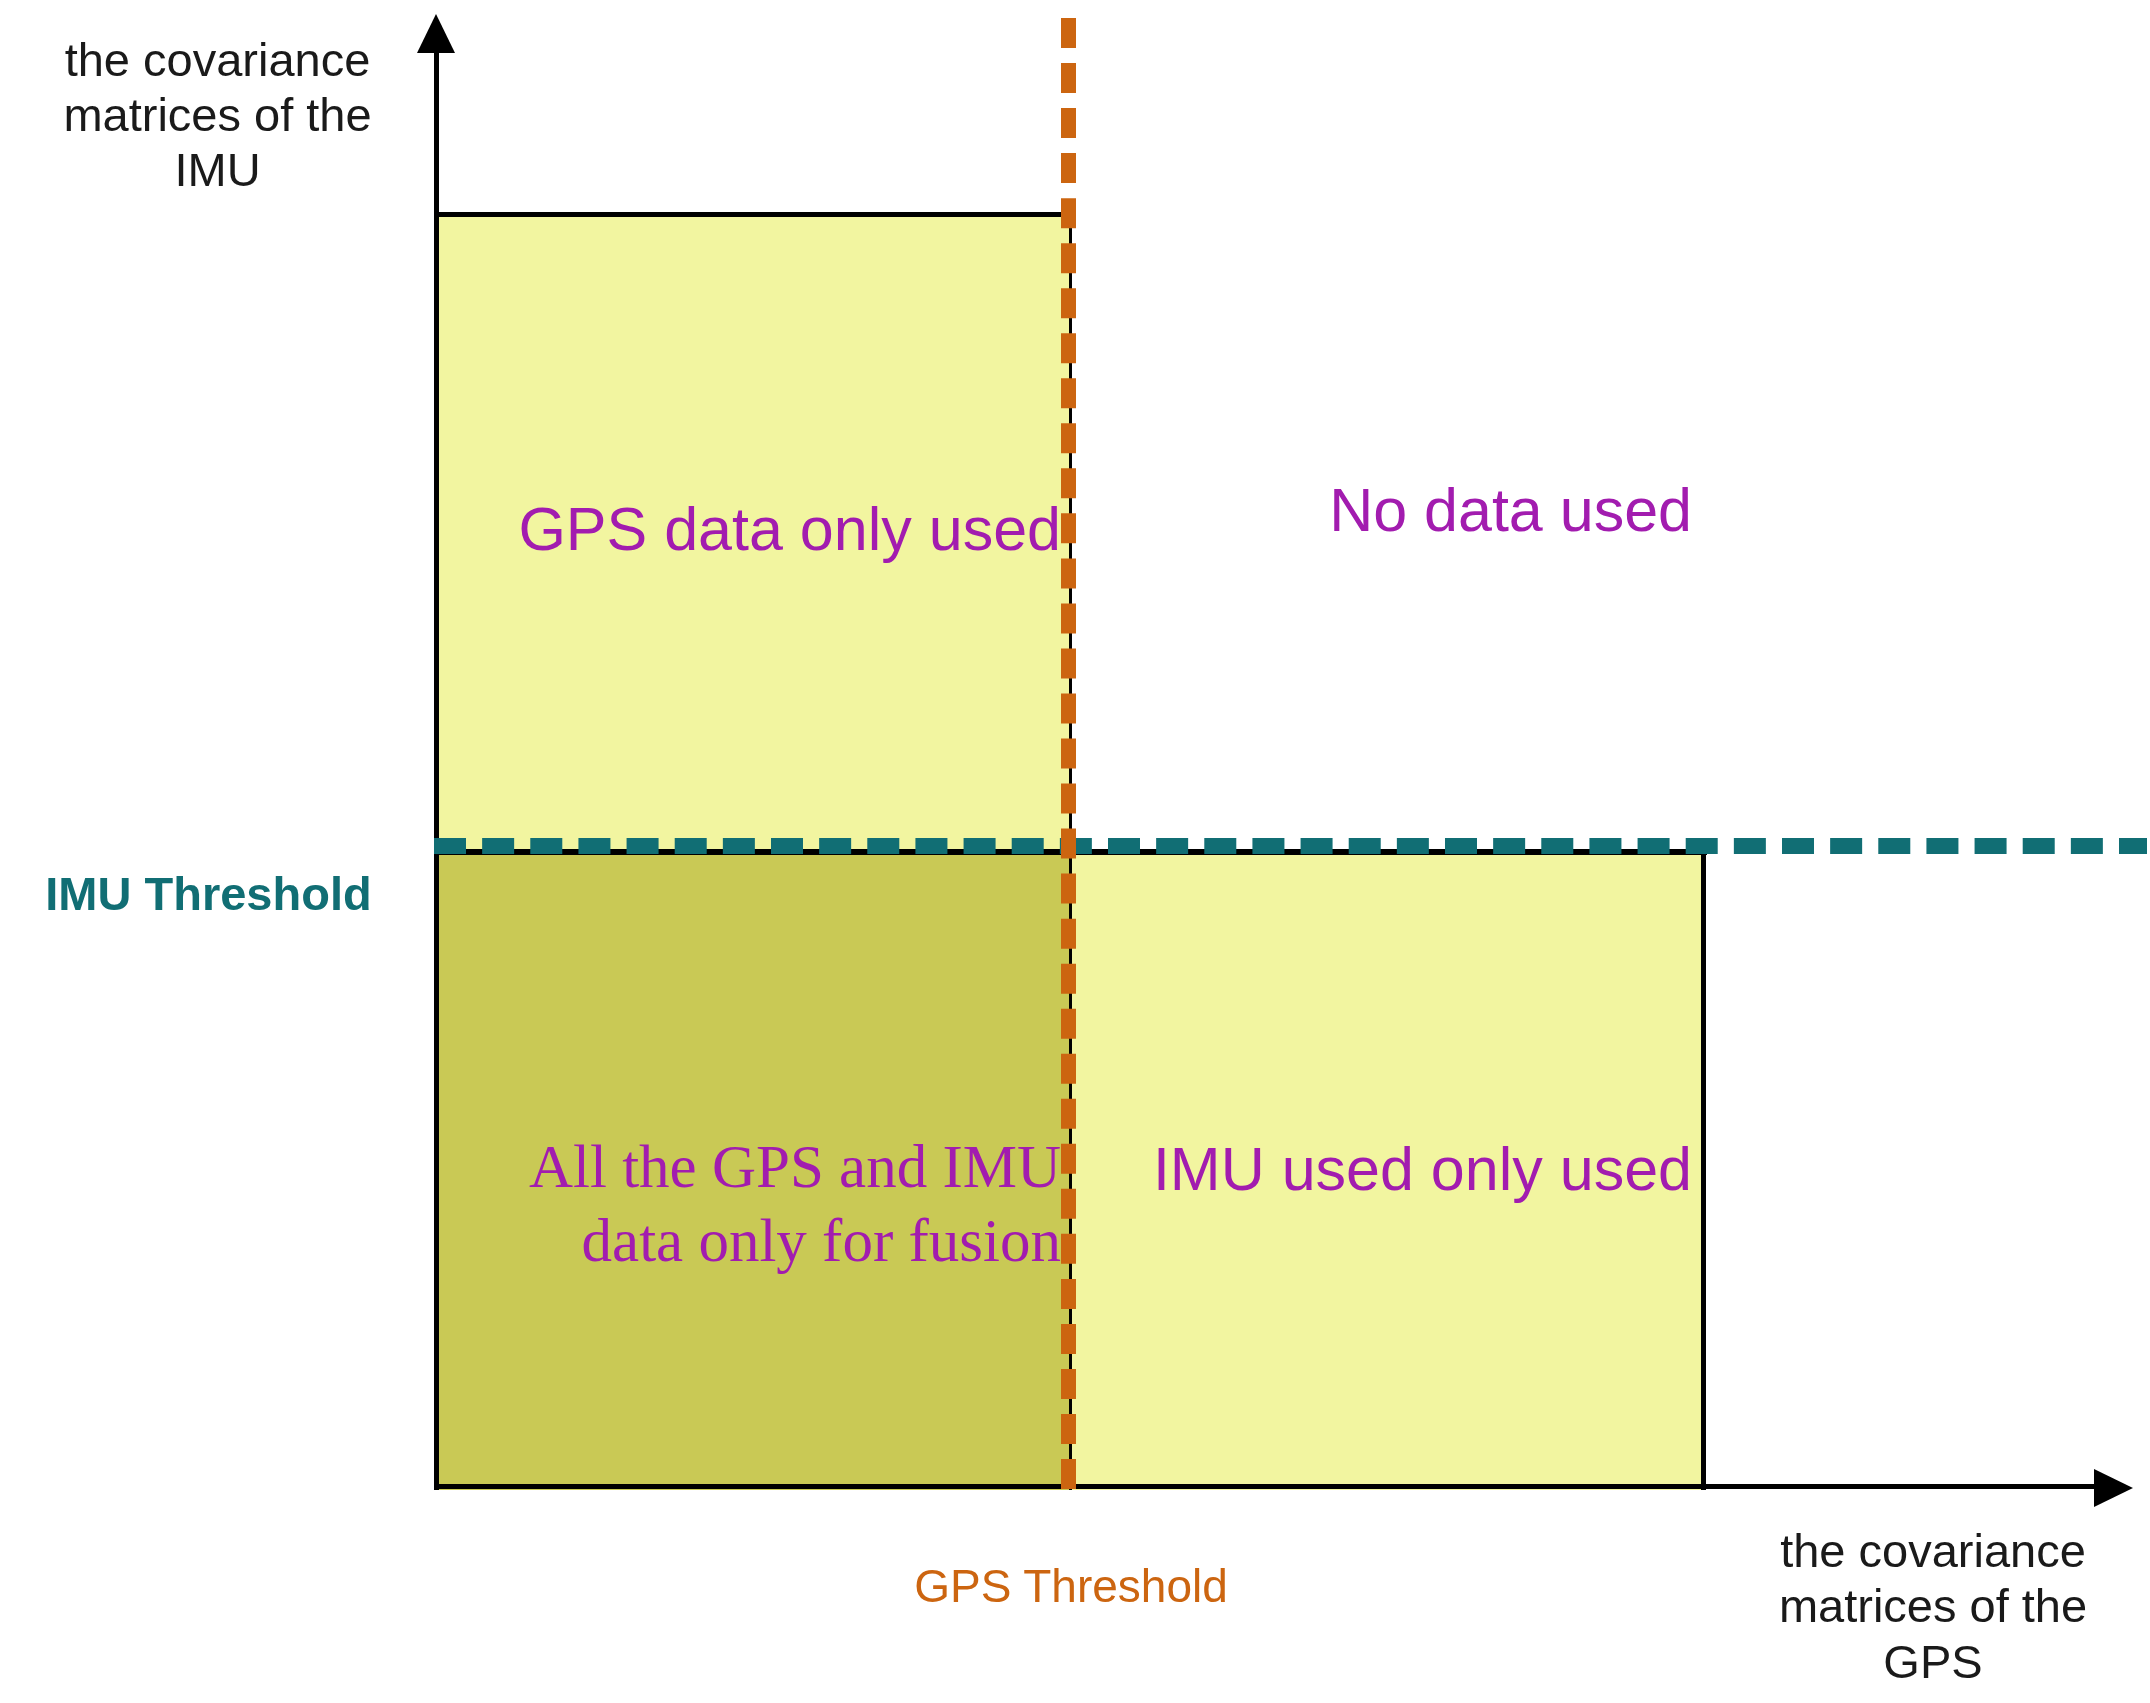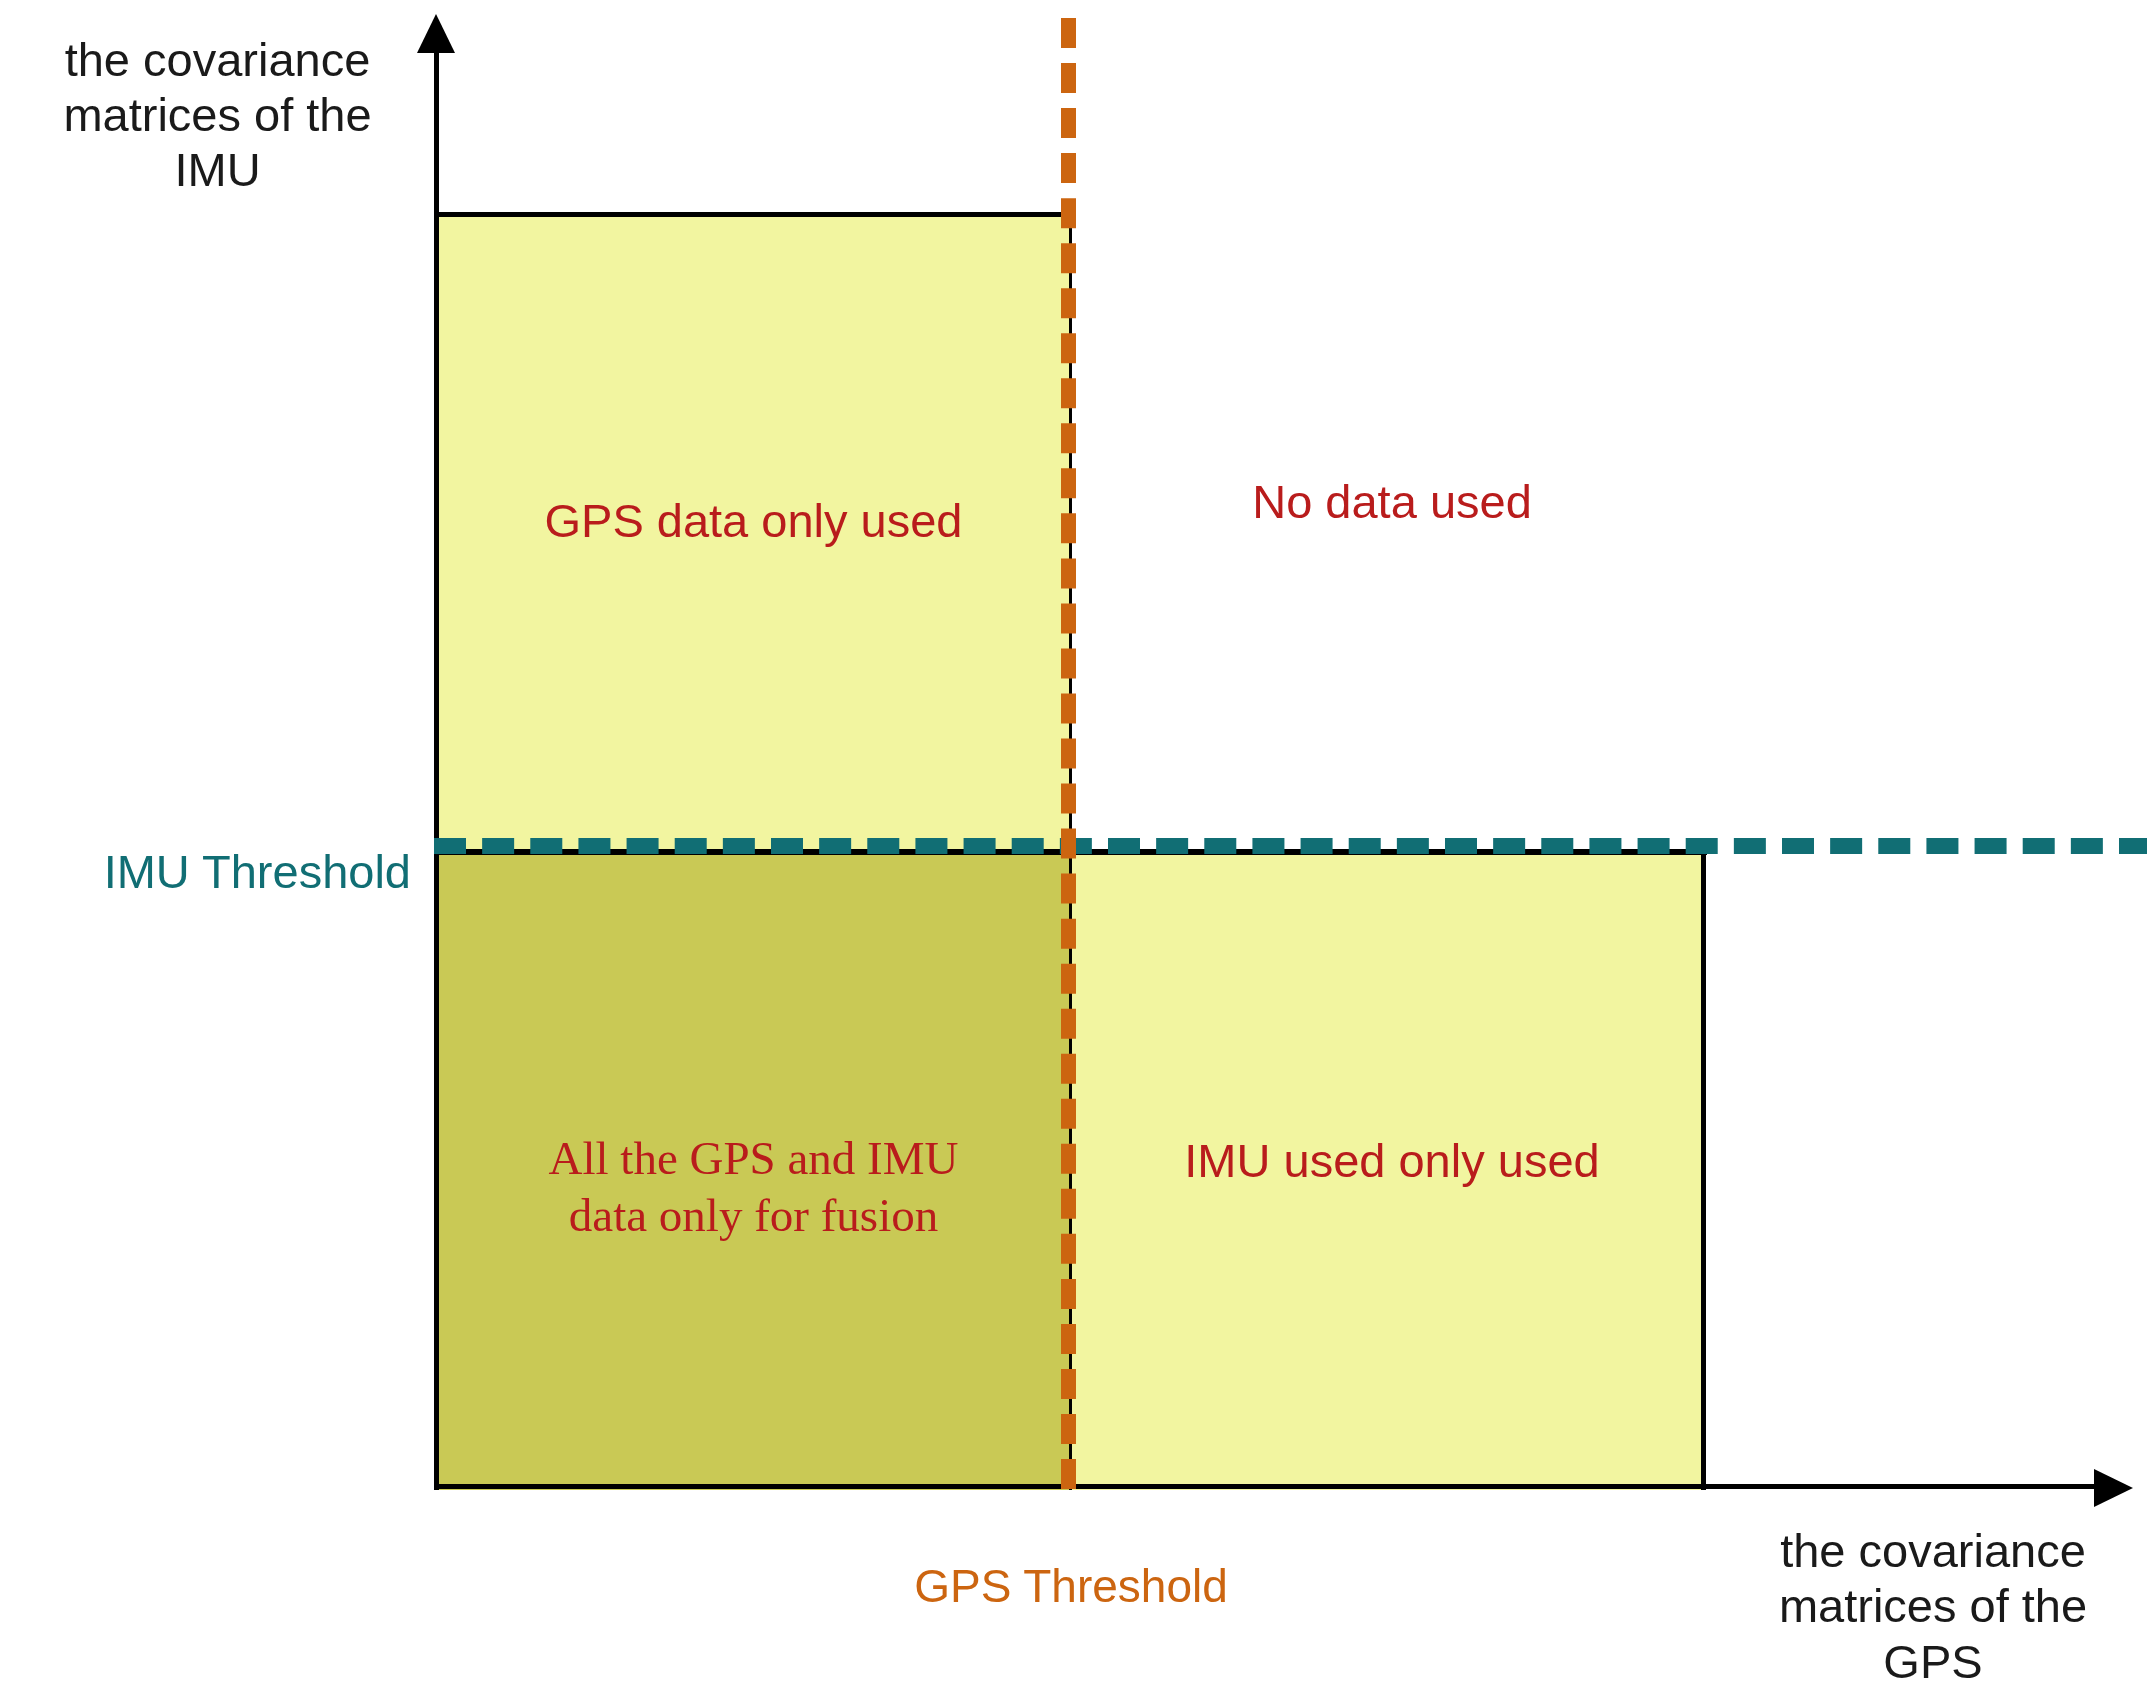--- a/index.html
+++ b/index.html
@@ -128,39 +128,40 @@
   }
   #x-axis-label {
     left: 1726px;
     top: 1523px;
     width: 414px;
     text-align: center;
     font-size: 47px;
   }
   #imu-threshold-label {
     left: 6px;
-    top: 844px;
+    top: 866px;
     width: 405px;
-    text-align: right;
+    text-align: center;
     font-size: 47px;
     color: #116e74;
+    font-weight: bold;
   }
   #gps-threshold-label {
     left: 786px;
     top: 1559px;
     width: 570px;
     text-align: center;
     font-size: 46px;
     color: #cc6510;
   }
   .quad-label {
     position: absolute;
-    text-align: center;
-    font-size: 47px;
-    color: #b91c1c;
+    text-align: right;
+    font-size: 61px;
+    color: #a21caf;
     line-height: 1.22;
   }
   #quad-label-top-left {
     left: 446px;
     top: 492px;
     width: 615px;
   }
   #quad-label-top-right {
     left: 1092px;
     top: 473px;

